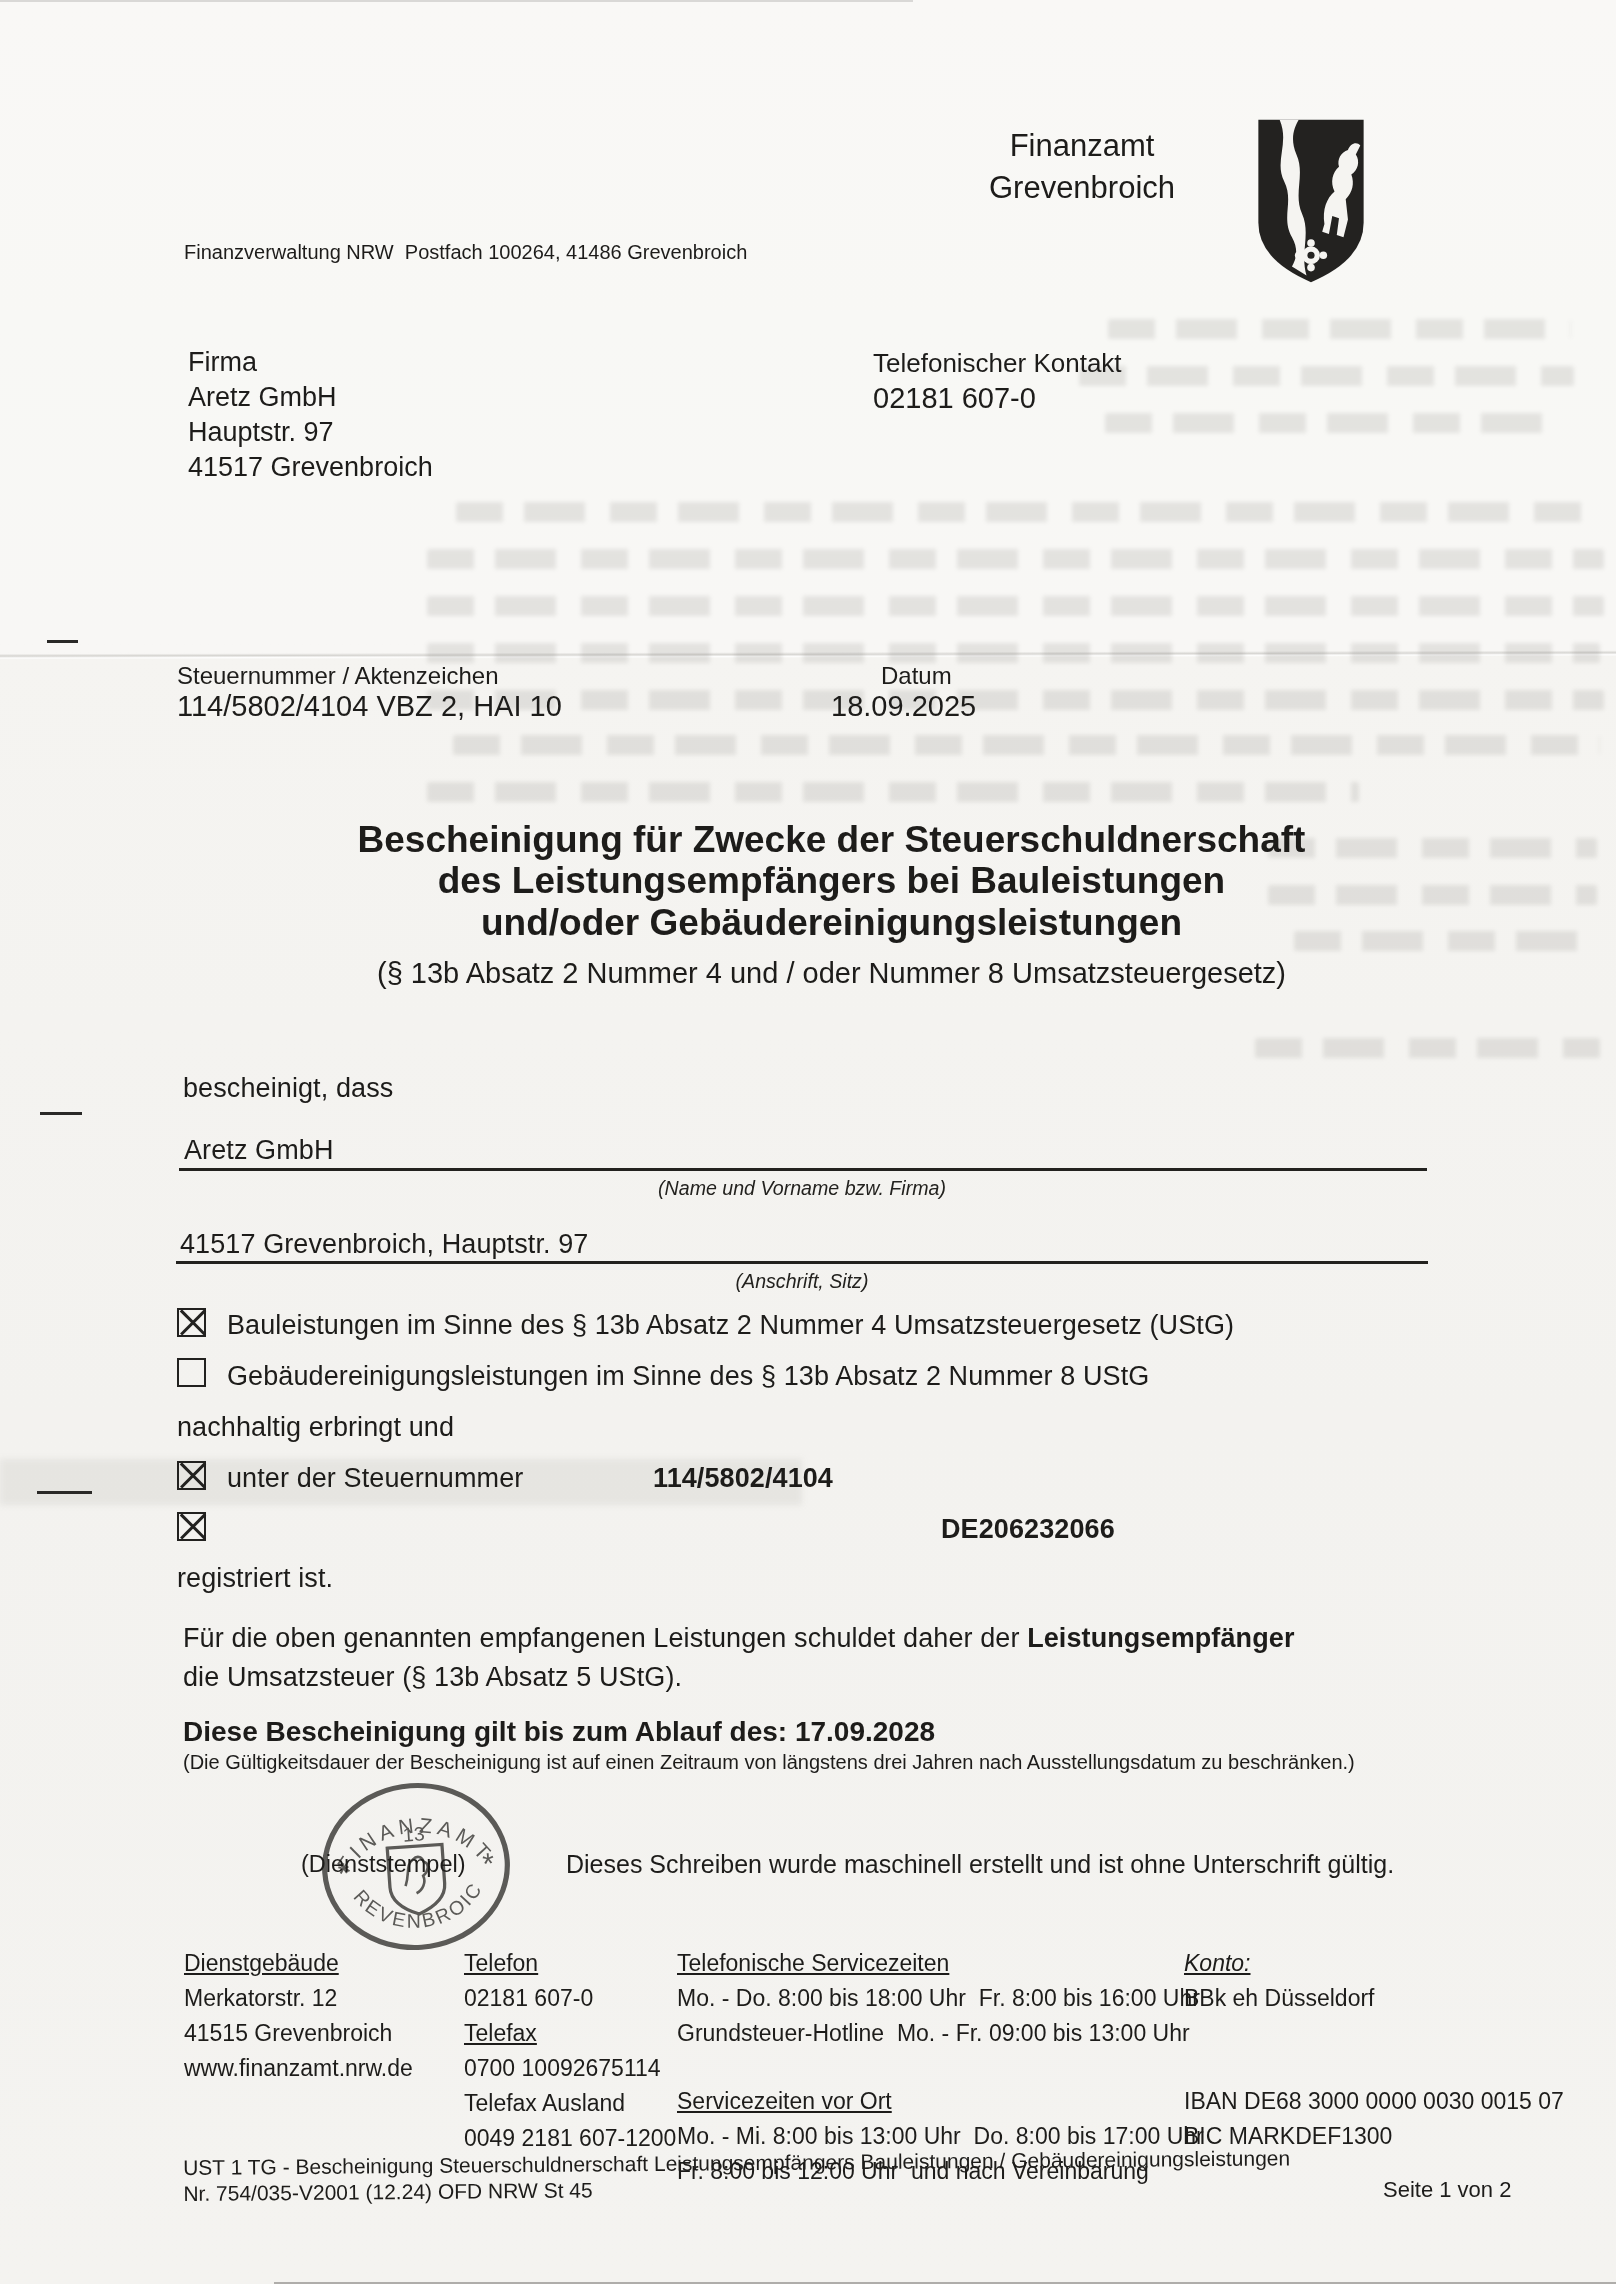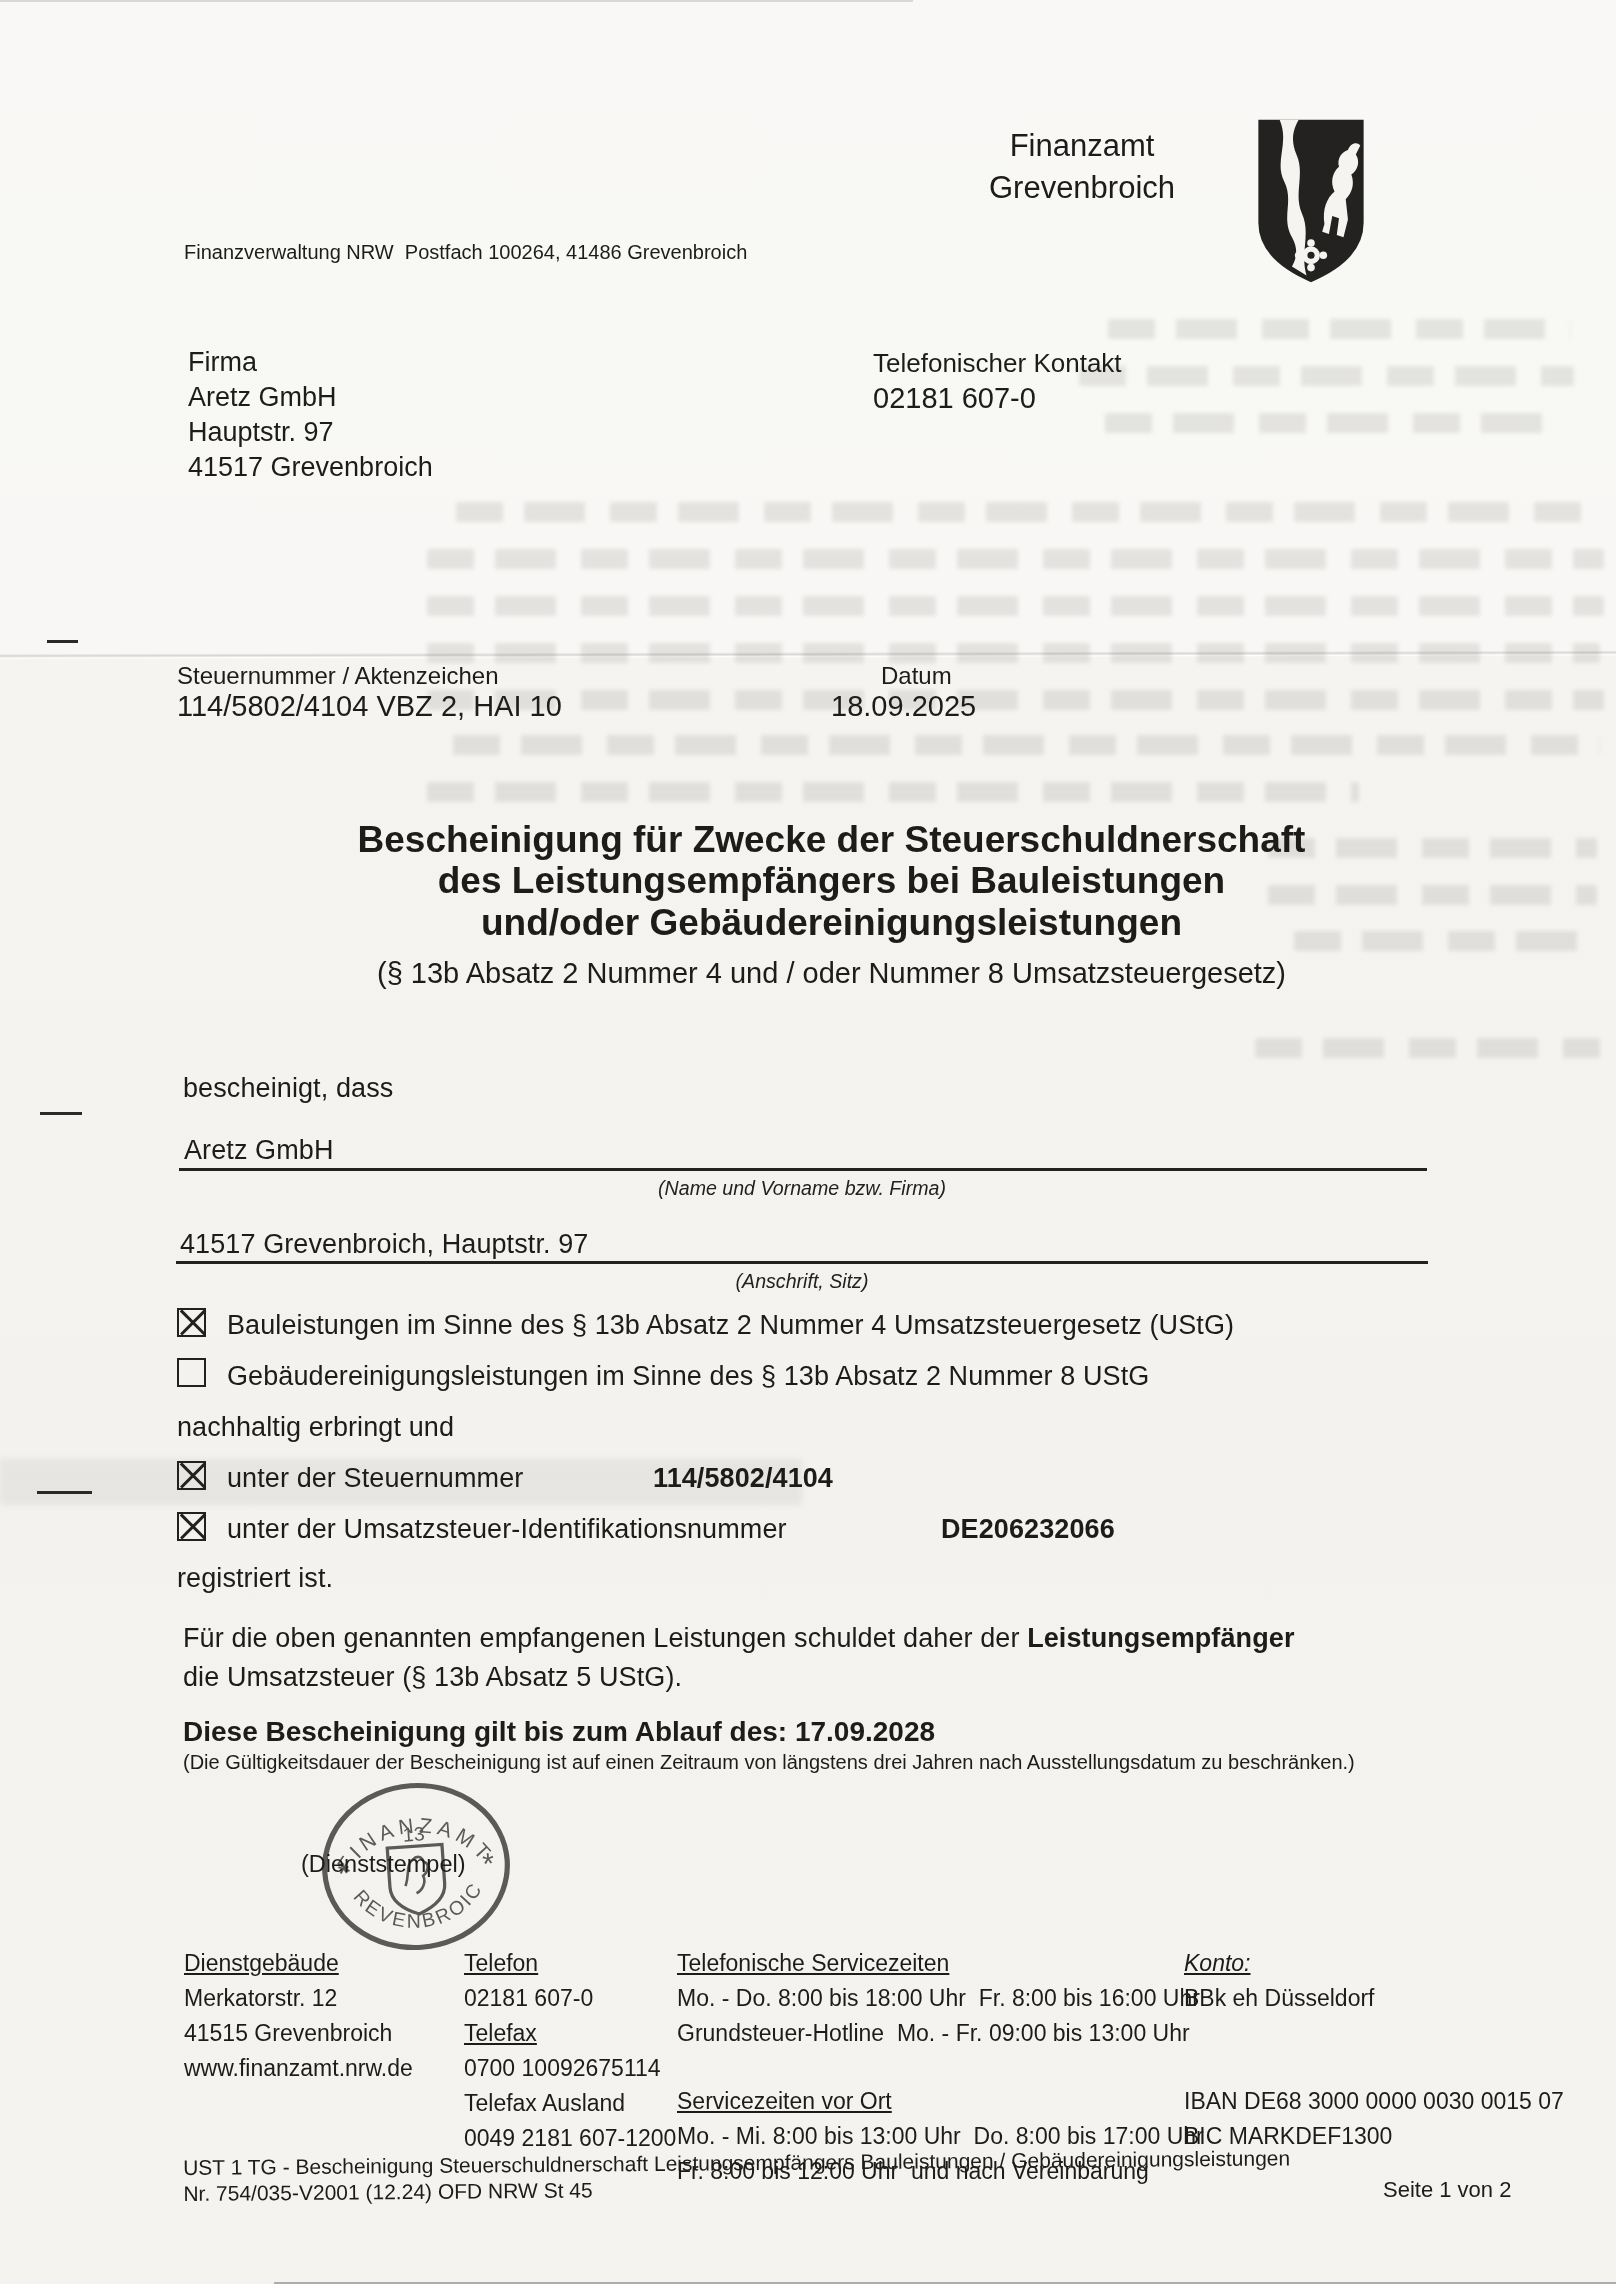--- a/index.html
+++ b/index.html
@@ -123,21 +123,20 @@
   <div class="cb" style="left:177px;top:1358px;"></div>
   <div class="abs body-txt" style="left:227px;top:1361px;">Gebäudereinigungsleistungen im Sinne des § 13b Absatz 2 Nummer 8 UStG</div>
 
   <div class="abs body-txt" style="left:177px;top:1412px;">nachhaltig erbringt und</div>
 
   <div class="cb checked" style="left:177px;top:1461px;"></div>
   <div class="abs body-txt" style="left:227px;top:1463px;">unter der Steuernummer</div>
   <div class="abs body-txt bold" style="left:653px;top:1463px;">114/5802/4104</div>
 
   <div class="cb checked" style="left:177px;top:1512px;"></div>
-  <div class="abs body-txt" style="left:227px;top:1514px;">unter der Umsatzsteuer-Identifikationsnummer</div>
   <div class="abs body-txt bold" style="left:941px;top:1514px;">DE206232066</div>
 
   <div class="abs body-txt" style="left:177px;top:1563px;">registriert ist.</div>
 
   <div class="abs body-txt" style="left:183px;top:1623px;width:1304px;">
     <span>Für die oben genannten empfangenen Leistungen schuldet daher der </span><span class="bold">Leistungsempfänger</span>
   </div>
   <div class="abs body-txt" style="left:183px;top:1662px;">die Umsatzsteuer (§ 13b Absatz 5 UStG).</div>
 
   <div class="abs bold" style="left:183px;top:1716px;font-size:28px;">Diese Bescheinigung gilt bis zum Ablauf des: 17.09.2028</div>
@@ -158,20 +157,21 @@
       <text x="252" y="150" font-size="46" fill="#3a3936">*</text>
       <path d="M108,100 H192 V160 Q192,188 150,204 Q108,188 108,160 Z" fill="none" stroke="#3a3936" stroke-width="5"></path>
       <path d="M132,160 C140,140 134,128 146,120 C152,114 160,116 162,124 C172,128 168,140 160,146 C164,156 158,168 148,172" fill="none" stroke="#3a3936" stroke-width="4"></path>
       <text font-family="Liberation Sans, sans-serif" font-size="30" letter-spacing="4" fill="#3a3936">
         <textPath href="#arcBottom" startOffset="50%" text-anchor="middle">GREVENBROICH</textPath>
       </text>
     </svg>
   </div>
   <div class="abs" style="left:301px;top:1851px;font-size:23.5px;">(Dienststempel)</div>
 
+  <div class="abs" style="left:566px;top:1850px;font-size:25px;">Dieses Schreiben wurde maschinell erstellt und ist ohne Unterschrift gültig.</div>
 
   <div>
 
     <div class="abs footer-txt" style="left:184px;top:1946px;line-height:35px;">
       <div class="uline">Dienstgebäude</div>
       <div>Merkatorstr. 12</div>
       <div>41515 Grevenbroich</div>
       <div>www.finanzamt.nrw.de</div>
     </div>
 

